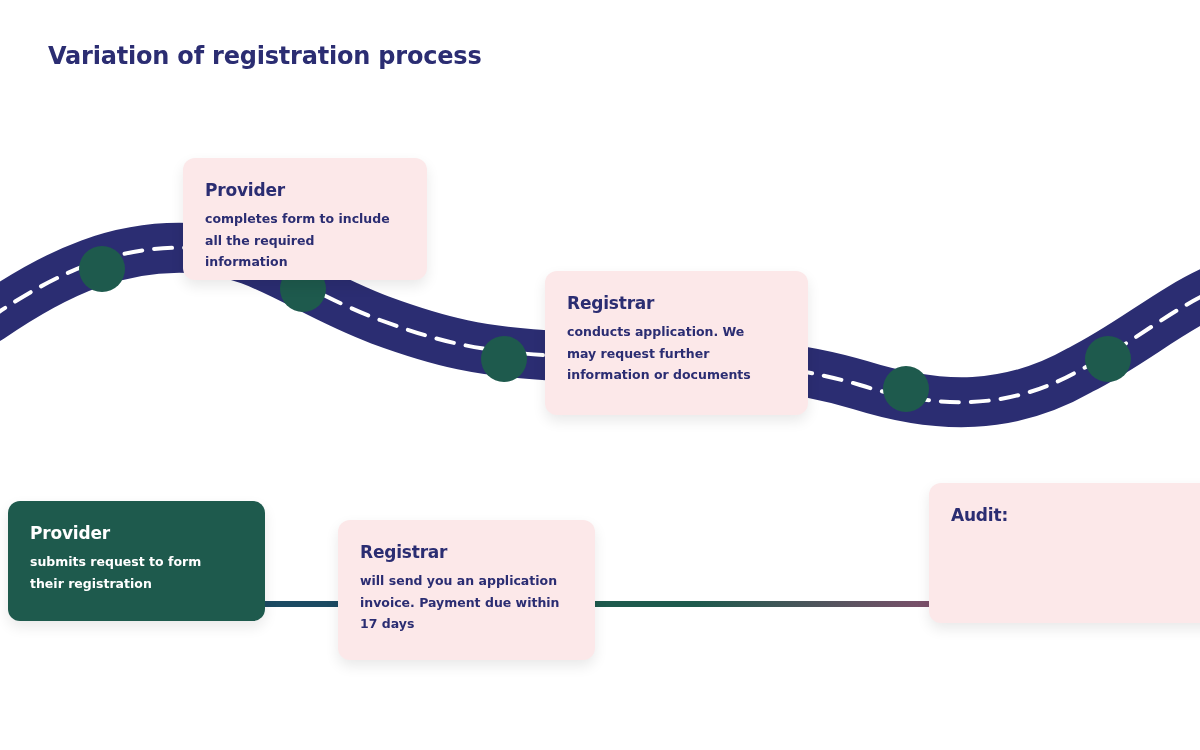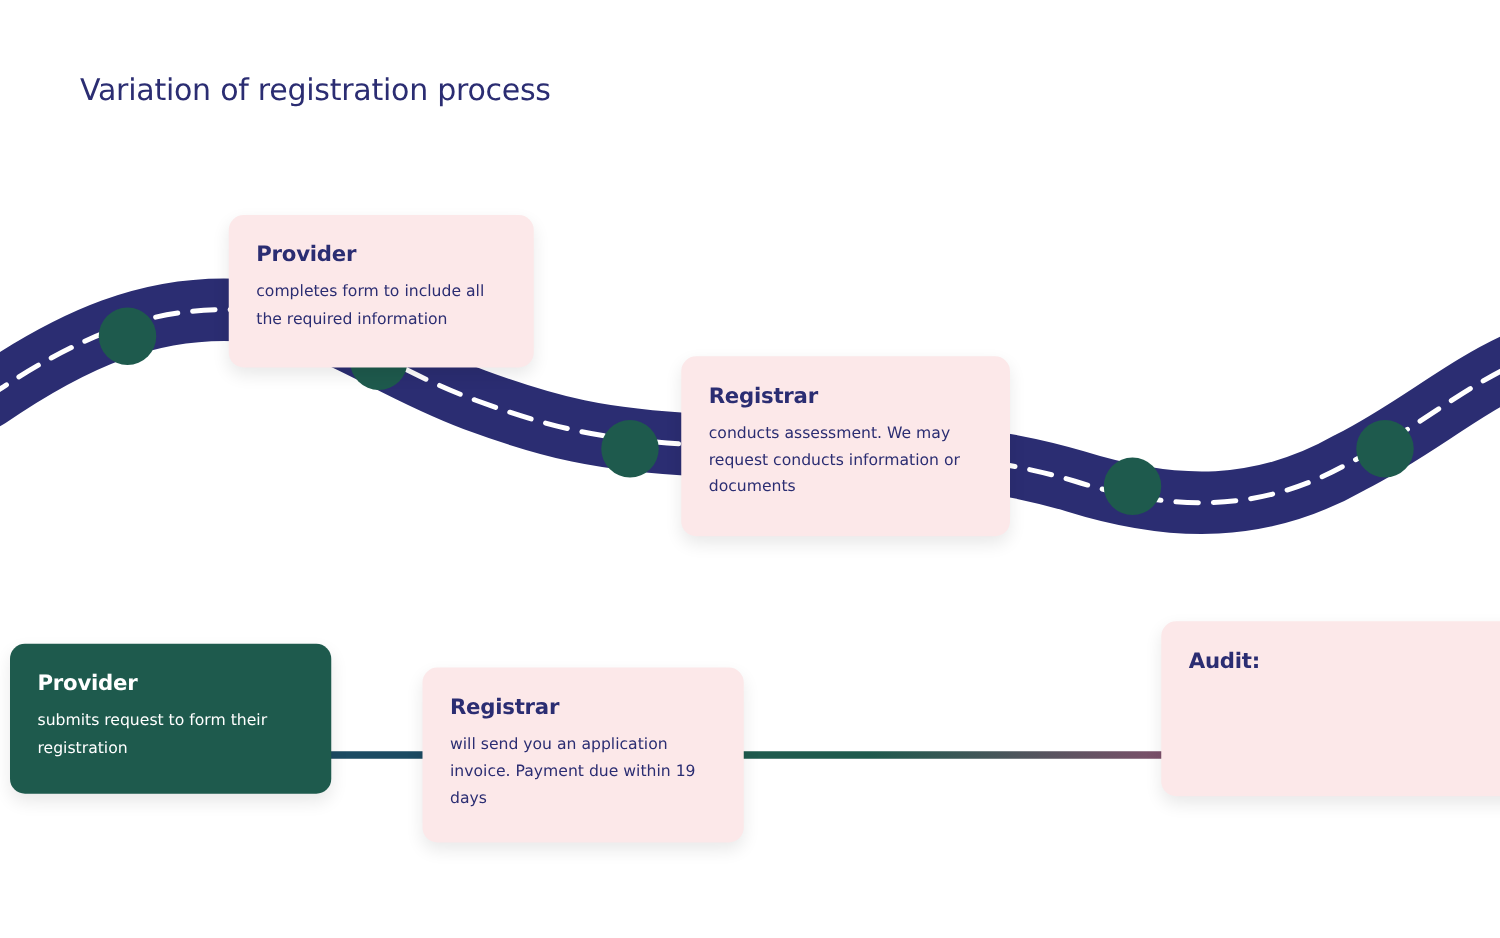--- a/index.html
+++ b/index.html
@@ -3,38 +3,37 @@
 <meta charset="utf-8">
 <style>
   html, body { margin: 0; padding: 0; }
   body {
     width: 1200px; height: 750px; position: relative; overflow: hidden;
     background: #ffffff;
     font-family: "DejaVu Sans", sans-serif;
   }
   .title {
     position: absolute; left: 48px; top: 42px;
-    font-size: 24px; font-weight: 400; color: #2b2d72;
-    letter-spacing: -0.2px; margin: 16px;
+    font-size: 24px; font-weight: 700; color: #2b2d72;
+    letter-spacing: -0.2px; margin: 0;
   }
   svg.road { position: absolute; left: 0; top: 0; }
   .card {
     position: absolute; box-sizing: border-box;
     background: #fce8e9; border-radius: 12px;
     box-shadow: 0 6px 14px rgba(0,0,0,0.09);
     padding: 22px 35px 18px 22px;
     color: #2b2d72;
-    margin-top: 14px;
   }
   .card.green { background: #1e5a4d; color: #ffffff; }
   .card h3 {
     margin: 0 0 8px 0; font-size: 17px; font-weight: 600; letter-spacing: -0.2px;
   }
   .card p {
-    margin: 0; font-size: 12.5px; line-height: 21.5px; font-weight: 400;
+    margin: 0; font-size: 12.5px; line-height: 21.5px; font-weight: 700;
   }
   #c1 { left: 183px; top: 158px; width: 244px; height: 122px; }
   #c2 { left: 545px; top: 271px; width: 263px; height: 144px; }
   #c3 { left: 8px;   top: 501px; width: 257px; height: 120px; }
   #c4 { left: 338px; top: 520px; width: 257px; height: 140px; }
   #c5 { left: 929px; top: 483px; width: 310px; height: 140px; }
   .conn { position: absolute; height: 6px; top: 601px; }
   #conn1 { left: 262px; width: 80px; background: #1c4b63; }
   #conn2 { left: 594px; width: 338px; background: linear-gradient(to right, #1e5a4d 0%, #1e5a4d 30%, #7d506b 100%); }
 </style>
@@ -53,31 +52,31 @@
   <circle cx="1108" cy="359" r="23" fill="#1e5a4d"></circle>
 </svg>
 
 <div class="card" id="c1">
   <h3>Provider</h3>
   <p>completes form to include all the required information</p>
 </div>
 
 <div class="card" id="c2">
   <h3>Registrar</h3>
-  <p>conducts assessment. We may request conducts information or documents</p>
+  <p>conducts application. We may request further information or documents</p>
 </div>
 
 <div class="conn" id="conn1"></div>
 <div class="conn" id="conn2"></div>
 
 <div class="card green" id="c3">
   <h3>Provider</h3>
   <p>submits request to form their registration</p>
 </div>
 
 <div class="card" id="c4">
   <h3>Registrar</h3>
-  <p>will send you an application invoice. Payment due within 19 days</p>
+  <p>will send you an application invoice. Payment due within 17 days</p>
 </div>
 
 <div class="card" id="c5">
   <h3>Audit:</h3>
 </div>
 
 </body></html>

